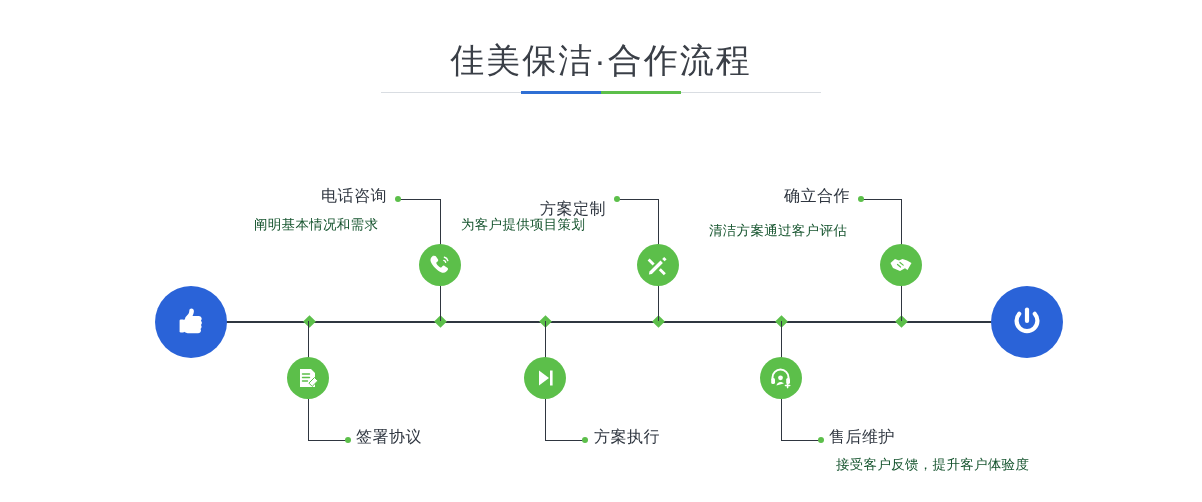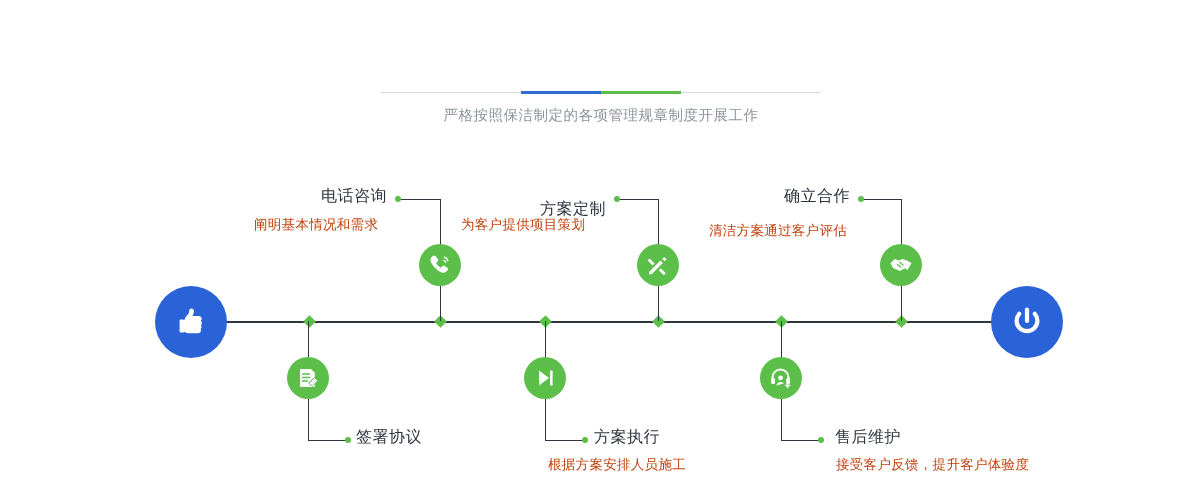--- a/index.html
+++ b/index.html
@@ -153,35 +153,35 @@
   .step-label {
     position: absolute;
     font-size: 16px;
     color: #2f3640;
     white-space: nowrap;
     letter-spacing: 0.5px;
   }
   .step-desc {
     position: absolute;
     font-size: 13.5px;
-    color: #c2410c;
+    color: #14532d;
     white-space: nowrap;
     letter-spacing: 0.3px;
   }
 </style>
 </head>
 <body>
 
 <div class="page">
 
   <div class="header">
+    <div class="title">佳美保洁·合作流程</div>
     <div class="rule"></div>
     <div class="rule-accent-left"></div>
     <div class="rule-accent-right"></div>
-    <div class="subtitle">严格按照保洁制定的各项管理规章制度开展工作</div>
   </div>
 
   <div class="timeline">
 
     <div class="axis"></div>
 
     <div class="endcap left">
       <span>
         <svg width="40" height="40" viewBox="0 0 40 40" aria-hidden="true">
           <path d="M14 17.5c0-2 1-3 2.2-4.2 1.4-1.4 2.1-2.6 2.1-4.6 0-1.4 1-2.2 2.2-2.2 1.4 0 2.4 1 2.4 2.6 0 1.8-.6 3.4-1.4 4.8h6.2c1.7 0 3 1.2 3 2.8 0 .8-.3 1.5-.8 2 .6.5 1 1.2 1 2.1 0 .9-.4 1.6-1 2.1.4.5.7 1.1.7 1.9 0 .9-.4 1.6-1.1 2.1.3.4.5 1 .5 1.6 0 1.6-1.3 2.8-3 2.8h-8.7c-2.4 0-4.3-.8-5.3-1.6V17.5z" fill="#ffffff"></path>
@@ -256,21 +256,20 @@
     <div class="dot" style="left:582px; top:437px;"></div>
     <div class="badge" style="left:524px; top:357px;">
       <span>
         <svg width="26" height="26" viewBox="0 0 26 26" aria-hidden="true">
           <path d="M7 5.5l10 7.5-10 7.5z" fill="#ffffff"></path>
           <rect x="18" y="5.5" width="2.6" height="15" fill="#ffffff"></rect>
         </svg>
       </span>
     </div>
     <div class="step-label" style="left:594px; top:427px;">方案执行</div>
-    <div class="step-desc" style="left:625px; top:456px; transform:translateX(-77px);">根据方案安排人员施工</div>
 
     <div class="vline" style="left:901px; top:199px; height:122px;"></div>
     <div class="hline" style="left:861px; top:199px; width:40px;"></div>
     <div class="dot" style="left:858px; top:196px;"></div>
     <div class="badge" style="left:880px; top:244px;">
       <span>
         <svg width="26" height="26" viewBox="0 0 26 26" aria-hidden="true">
           <path d="M2.5 11l4.5-4 4 1.6 3.5-1.6 4.5 1.6 4.5 2.4-4 7-2.5-1.8-5 2.8-3-1.2-4-1.8z" fill="#ffffff"></path>
           <path d="M9.5 12.5l3 2.5M12 10.5l3.2 2.6" stroke="#5cbf4a" stroke-width="1.2" stroke-linecap="round"></path>
         </svg>
@@ -287,17 +286,17 @@
         <svg width="26" height="26" viewBox="0 0 26 26" aria-hidden="true">
           <path d="M4.5 14v-1.5a8 8 0 0 1 16 0V14" stroke="#ffffff" stroke-width="2" fill="none" stroke-linecap="round"></path>
           <rect x="3.2" y="13" width="3.8" height="6" rx="1.6" fill="#ffffff"></rect>
           <rect x="18.2" y="13" width="3.8" height="6" rx="1.6" fill="#ffffff"></rect>
           <circle cx="12.5" cy="12.8" r="2.4" fill="#ffffff"></circle>
           <path d="M8.4 20.5c.6-2.2 2.2-3.4 4.1-3.4 1.3 0 2.5.5 3.3 1.5" fill="#ffffff"></path>
           <path d="M19.6 18.4v4.2M17.5 20.5h4.2" stroke="#ffffff" stroke-width="1.6" stroke-linecap="round"></path>
         </svg>
       </span>
     </div>
-    <div class="step-label" style="left:829px; top:427px;margin-left:6px;">售后维护</div>
+    <div class="step-label" style="left:829px; top:427px;">售后维护</div>
     <div class="step-desc" style="left:836px; top:456px;">接受客户反馈，提升客户体验度</div>
 
   </div>
 </div>
 
 </body></html>

